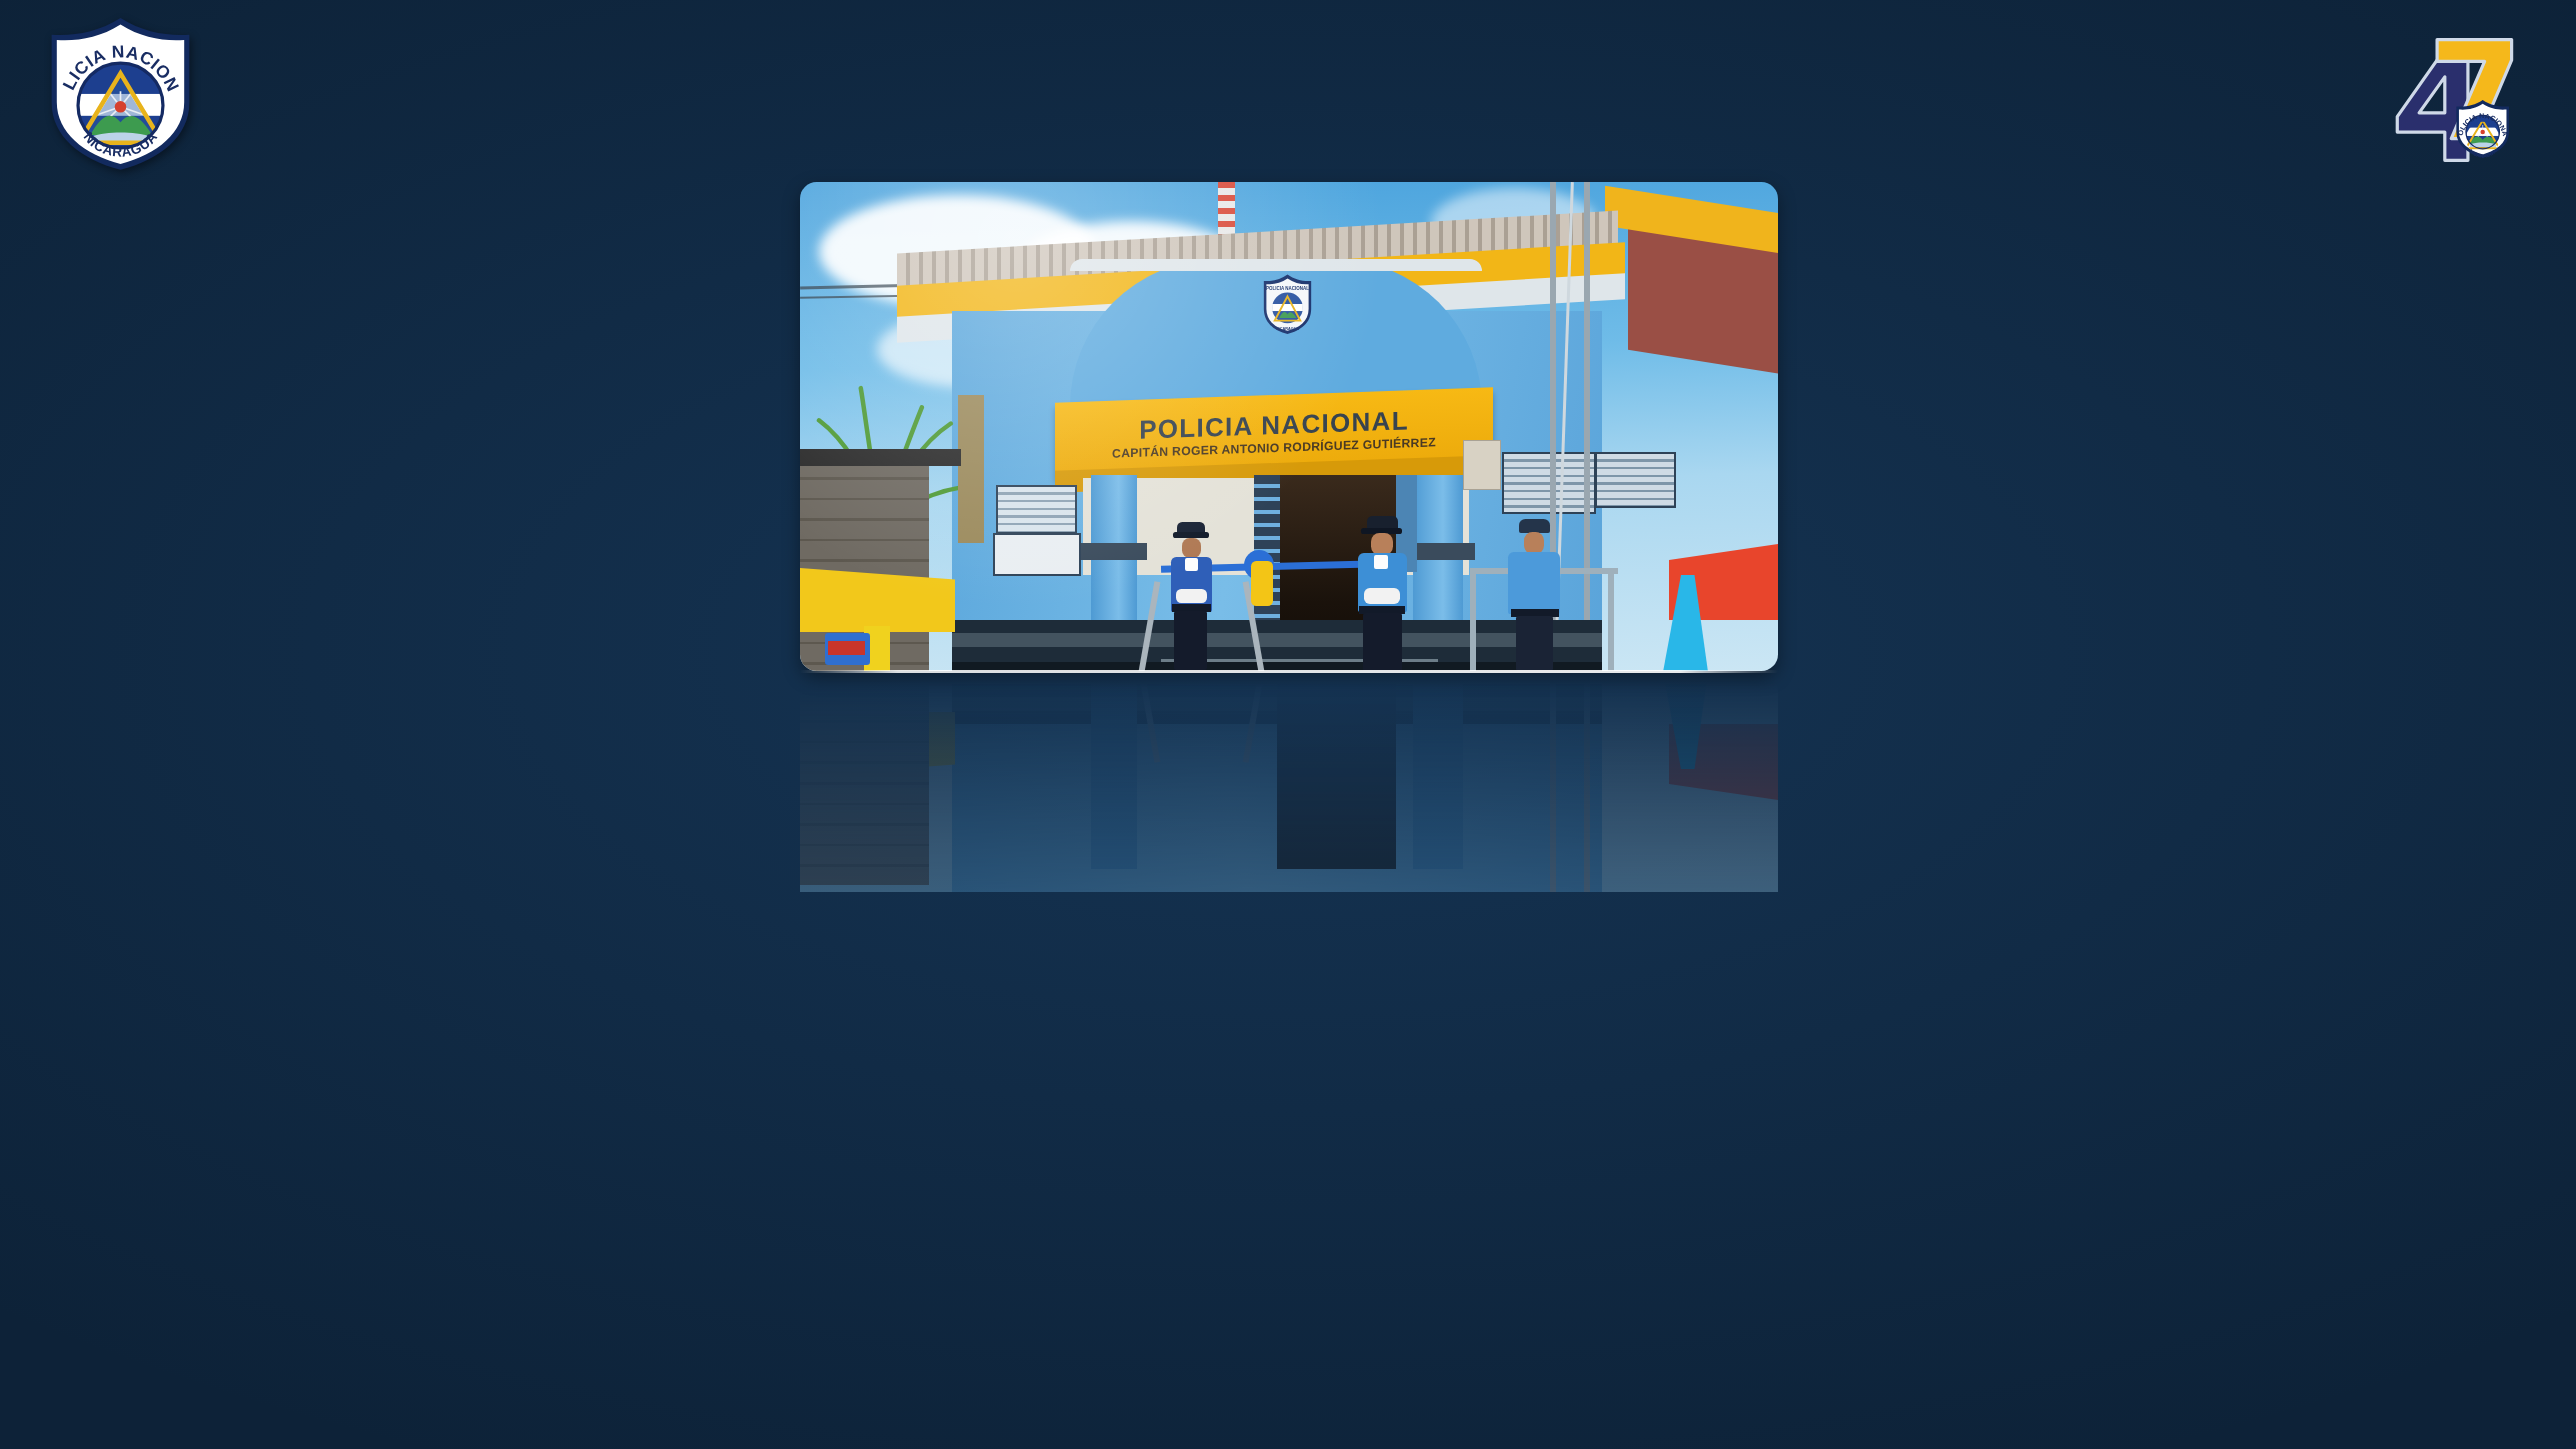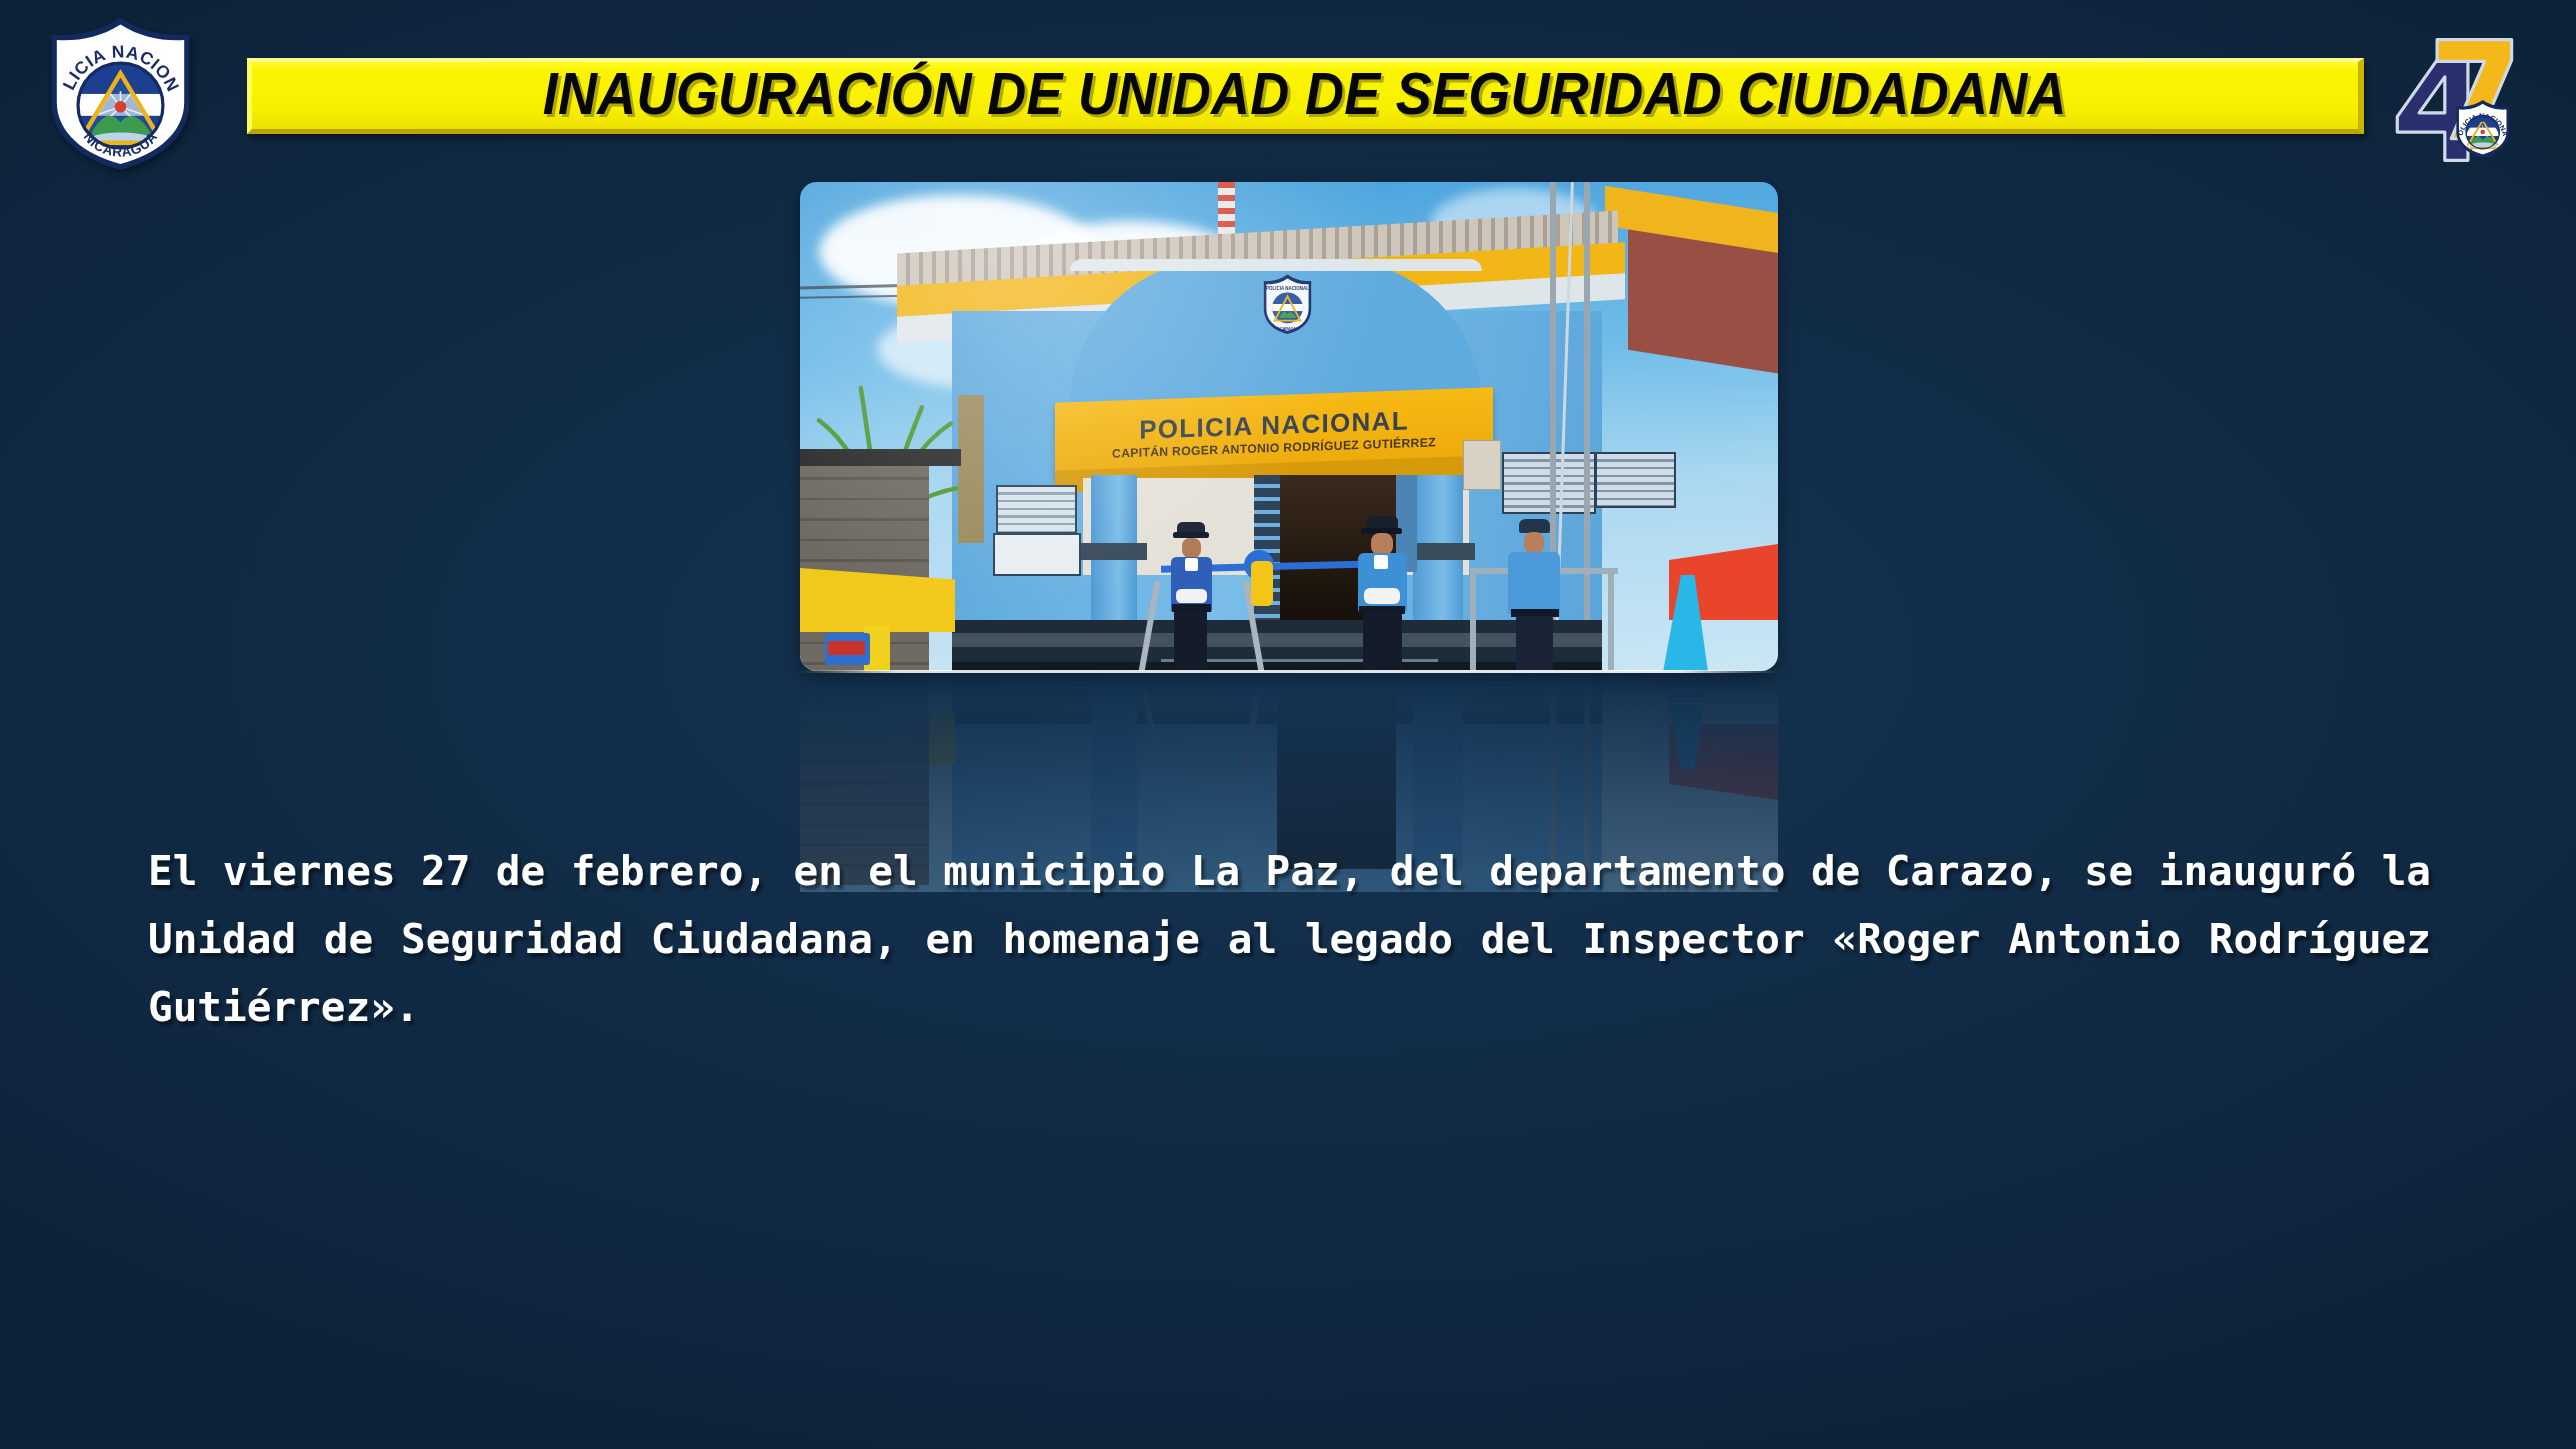--- a/index.html
+++ b/index.html
@@ -142,23 +142,20 @@
         <circle cx="125" cy="150" r="66" fill="none" stroke="#142a63" stroke-width="5"></circle>
         <text font-family="Liberation Sans, sans-serif" font-size="27" font-weight="700" fill="#192d63" letter-spacing="1">
           <textPath href="#arcTop" startOffset="50%" text-anchor="middle">POLICIA NACIONAL</textPath>
         </text>
         <text font-family="Liberation Sans, sans-serif" font-size="21" font-weight="700" fill="#192d63" letter-spacing="1">
           <textPath href="#arcBot" startOffset="50%" text-anchor="middle">NICARAGUA</textPath>
         </text>
       </svg>
     </div>
 
-    <div class="banner">
-      <div class="banner-title">INAUGURACIÓN DE UNIDAD DE SEGURIDAD CIUDADANA</div>
-    </div>
 
     <div class="logo47">
       <svg viewBox="0 0 260 250">
         <defs>
           <path id="a47top" d="M 118 200 A 32 34 0 0 1 180 200"></path>
           <path id="a47bot" d="M 126 224 A 26 22 0 0 0 172 224"></path>
           <clipPath id="a47clip">
               <circle cx="149" cy="206" r="26"></circle>
             </clipPath>
         </defs>
@@ -385,17 +382,16 @@
           <div class="bld" style="left:863px;top:393px;width:45px;height:97px;background:#29b7e8;
                clip-path:polygon(40% 0,70% 0,100% 100%,0 100%);"></div>
           <div class="bld" style="left:0;top:277px;width:129px;height:219px;
                background:repeating-linear-gradient(180deg,#6f6a62 0 18px,#5d584f 18px 20.6px);"></div>
         </div>
       </div>
     </div>
   </div>
 
   <div class="body-text">
-    <p>El viernes 27 de febrero, en el municipio La Paz, del departamento de Carazo, se inauguró la Unidad de Seguridad Ciudadana, en homenaje al legado del Inspector «Roger Antonio Rodríguez Gutiérrez».</p>
   </div>
 
 </div>
 
 
 </body></html>

